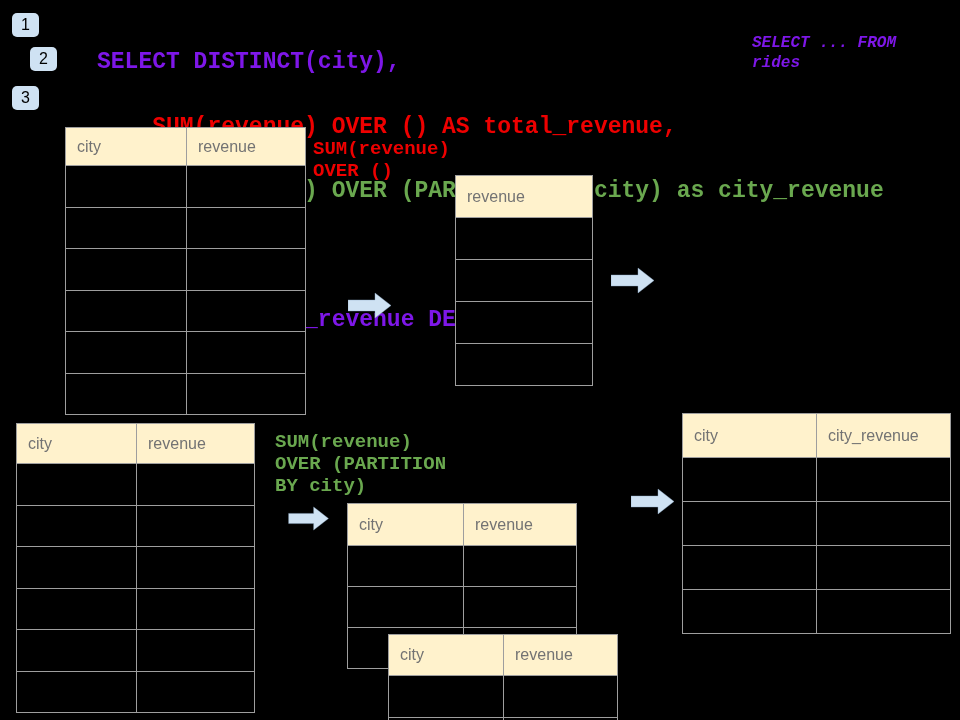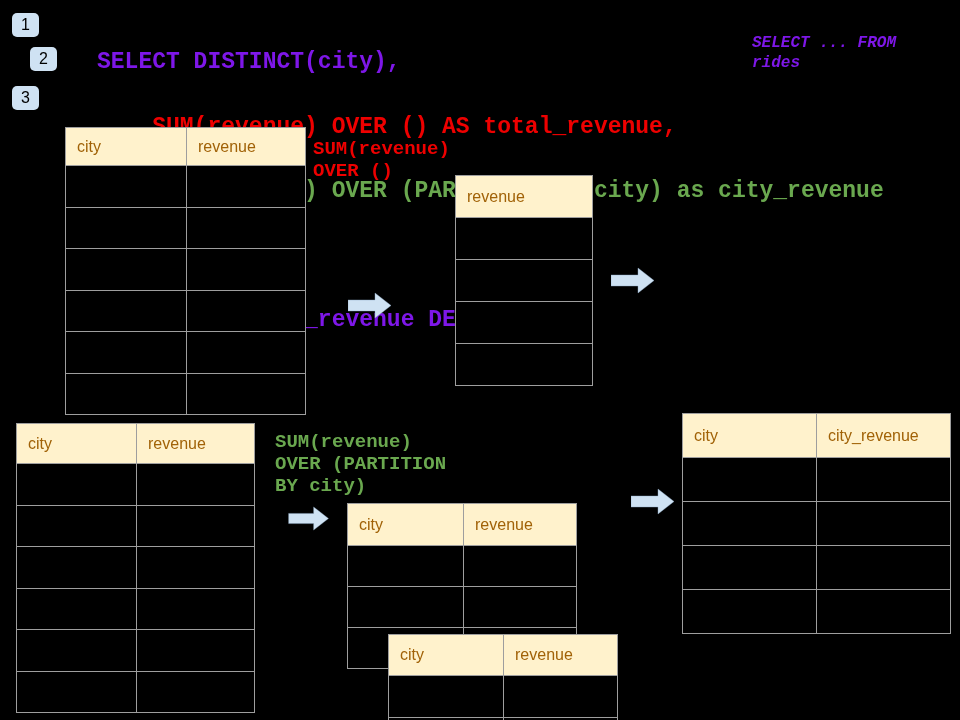--- a/index.html
+++ b/index.html
@@ -42,21 +42,21 @@
   #badge-3{left:12px;top:86px;}
 
   table.tbl{
     position:absolute;border-collapse:collapse;table-layout:fixed;
   }
   table.tbl th,table.tbl td{
     border:1px solid var(--table-border);padding:0;
   }
   table.tbl th{
     background:var(--table-header-bg);
-    font-weight:400;font-size:16px;color:#a16207;
+    font-weight:400;font-size:16px;color:#737373;
     text-align:left;padding-left:11px;vertical-align:middle;margin-left:20px;
   }
   table.tbl td{background:#000;}
 
   #tbl-source-top{left:65px;top:127px;}
   #tbl-total-revenue{left:455px;top:175px;}
   #tbl-source-bottom{left:16px;top:423px;}
   #tbl-partition-front{left:347px;top:503px;}
   #tbl-partition-back{left:388px;top:634px;}
   #tbl-result{left:682px;top:413px;}

